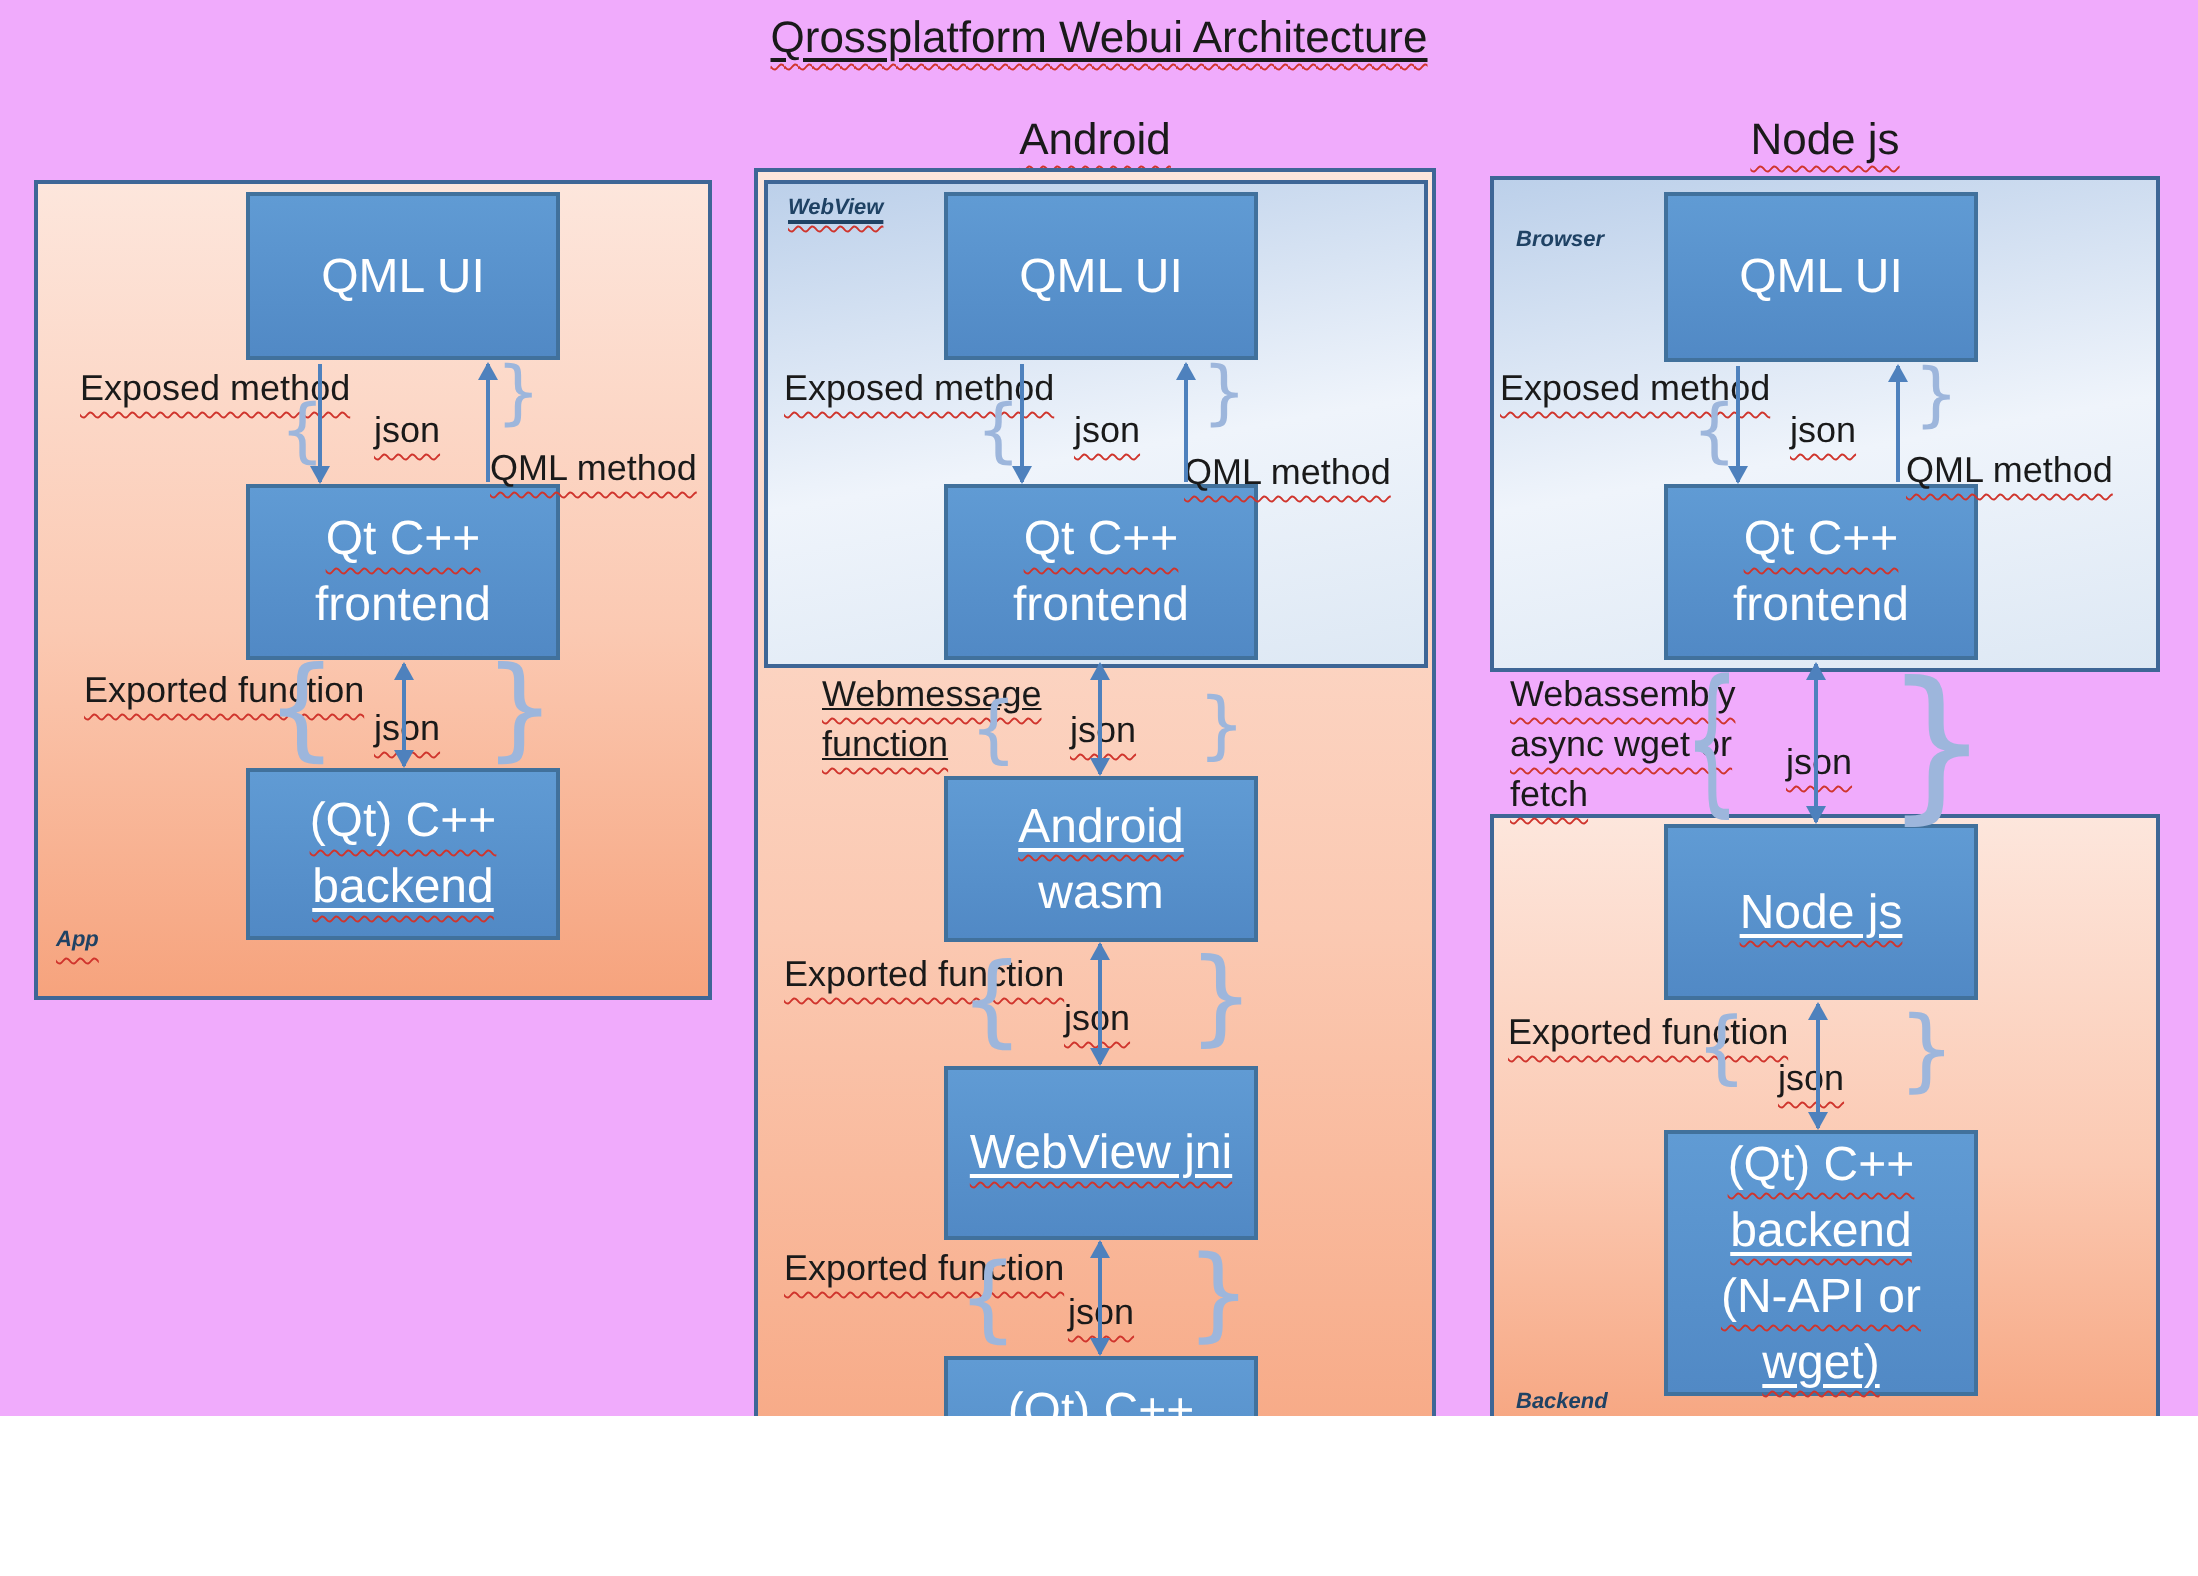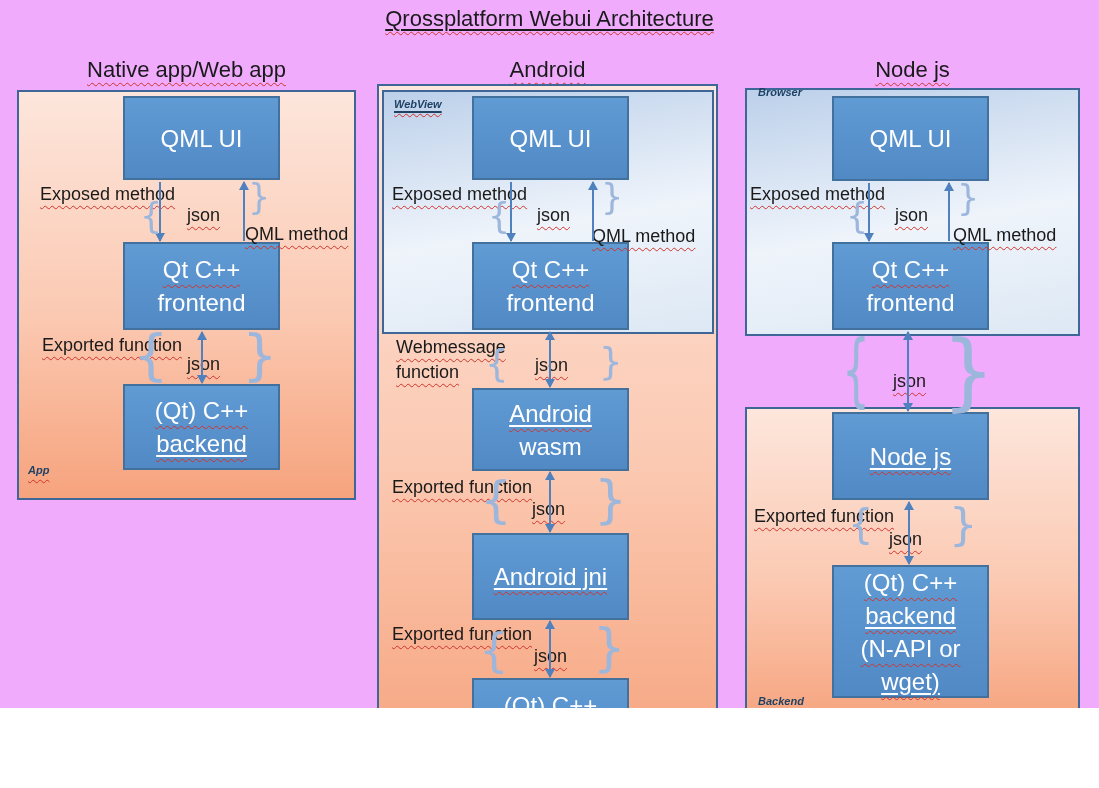--- a/index.html
+++ b/index.html
@@ -55,23 +55,20 @@
 </style>
 </head>
 <body>
 
 <div class="canvas">
 
   <div class="title-wrap">
     <span class="squig"><span class="u">Qrossplatform Webui Architecture</span></span>
   </div>
 
-  <div class="heading" style="left:17px;width:339px;">
-    <span class="squig">Native app/Web app</span>
-  </div>
   <div class="heading" style="left:377px;width:341px;">
     <span class="squig">Android</span>
   </div>
   <div class="heading" style="left:745px;width:335px;">
     <span class="squig">Node js</span>
   </div>
 
   <div class="panel orange" style="left:17px;top:90px;width:339px;height:410px;"></div>
   <div class="panel orange" style="left:377px;top:84px;width:341px;height:692px;"></div>
   <div class="panel blue" style="left:382px;top:90px;width:332px;height:244px;"></div>
@@ -80,21 +77,21 @@
 
   <div class="corner" style="left:28px;top:464px;">
     <span class="squig">App</span>
   </div>
   <div class="corner" style="left:394px;top:98px;">
     <span class="squig"><span class="u">WebView</span></span>
   </div>
   <div class="corner" style="left:390px;top:742px;">
     <span class="squig">App</span>
   </div>
-  <div class="corner" style="left:758px;top:86px;">
+  <div class="corner" style="left:758px;top:114px;">
     <span>Browser</span>
   </div>
   <div class="corner" style="left:758px;top:695px;">
     <span>Backend</span>
   </div>
 
   <div class="box" style="left:123px;top:96px;width:157px;height:84px;">
     <span>QML UI</span>
   </div>
   <div class="box" style="left:123px;top:242px;width:157px;height:88px;">
@@ -135,31 +132,31 @@
   </div>
   <div class="box" style="left:472px;top:242px;width:157px;height:88px;">
     <span class="squig">Qt C++</span>
     <span>frontend</span>
   </div>
   <div class="box" style="left:472px;top:388px;width:157px;height:83px;">
     <span class="squig"><span class="u">Android</span></span>
     <span>wasm</span>
   </div>
   <div class="box" style="left:472px;top:533px;width:157px;height:87px;">
-    <span class="squig"><span class="u">Android jni</span></span>
+    <span class="squig"><span class="u">WebView jni</span></span>
   </div>
   <div class="box" style="left:472px;top:678px;width:157px;height:87px;">
     <span class="squig">(Qt) C++</span>
     <span class="squig"><span class="u">backend</span></span>
   </div>
 
   <div class="lbl" style="left:392px;top:184px;"><span class="squig">Exposed method</span></div>
   <div class="lbl" style="left:537px;top:205px;"><span class="squig">json</span></div>
   <div class="lbl" style="left:592px;top:226px;"><span class="squig">QML method</span></div>
-  <div class="lbl" style="left:396px;top:337px;">
+  <div class="lbl" style="left:411px;top:337px;text-decoration:underline;">
     <span class="squig" style="display:block;margin-bottom:5px;">Webmessage</span>
     <span class="squig" style="display:block;">function</span>
   </div>
   <div class="lbl" style="left:535px;top:355px;"><span class="squig">json</span></div>
   <div class="lbl" style="left:392px;top:477px;"><span class="squig">Exported function</span></div>
   <div class="lbl" style="left:532px;top:499px;"><span class="squig">json</span></div>
   <div class="lbl" style="left:392px;top:624px;"><span class="squig">Exported function</span></div>
   <div class="lbl" style="left:534px;top:646px;"><span class="squig">json</span></div>
 
   <div class="arr" style="left:506px;top:181px;height:61px;">
@@ -207,20 +204,25 @@
   <div class="box" style="left:832px;top:565px;width:157px;height:133px;">
     <span class="squig">(Qt) C++</span>
     <span class="squig"><span class="u">backend</span></span>
     <span class="squig">(N-API or</span>
     <span class="squig"><span class="u">wget)</span></span>
   </div>
 
   <div class="lbl" style="left:750px;top:184px;"><span class="squig">Exposed method</span></div>
   <div class="lbl" style="left:895px;top:205px;"><span class="squig">json</span></div>
   <div class="lbl" style="left:953px;top:225px;"><span class="squig">QML method</span></div>
+  <div class="lbl" style="left:755px;top:337px;">
+    <span class="squig" style="display:block;margin-bottom:5px;">Webassembly</span>
+    <span class="squig" style="display:block;margin-bottom:5px;">async wget or</span>
+    <span class="squig" style="display:block;">fetch</span>
+  </div>
   <div class="lbl" style="left:893px;top:371px;"><span class="squig">json</span></div>
   <div class="lbl" style="left:754px;top:506px;"><span class="squig">Exported function</span></div>
   <div class="lbl" style="left:889px;top:529px;"><span class="squig">json</span></div>
 
   <div class="arr" style="left:864px;top:182px;height:60px;">
       <span class="shaft"></span>
       <span class="head head-down"></span>
     </div>
   <div class="arr" style="left:944px;top:182px;height:60px;">
       <span class="shaft"></span>

